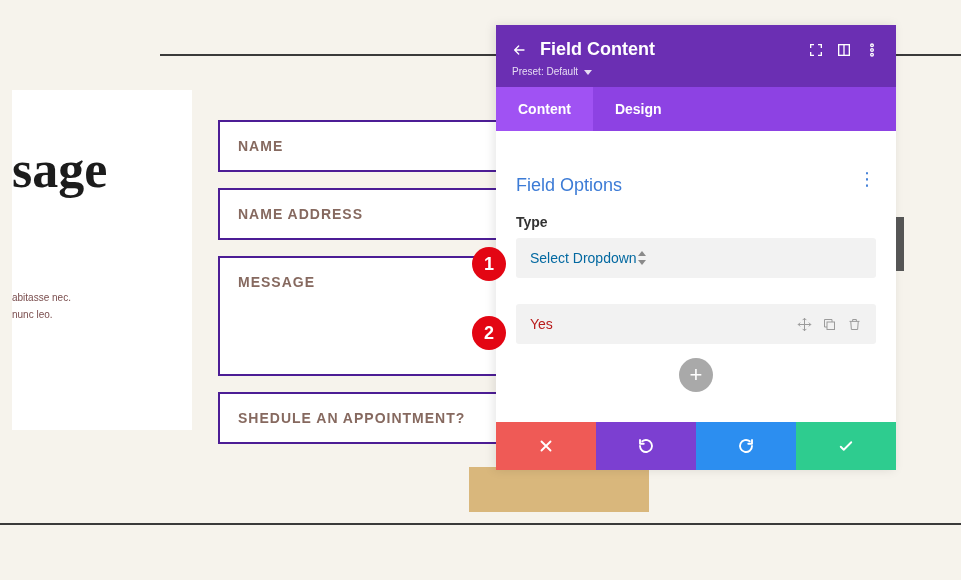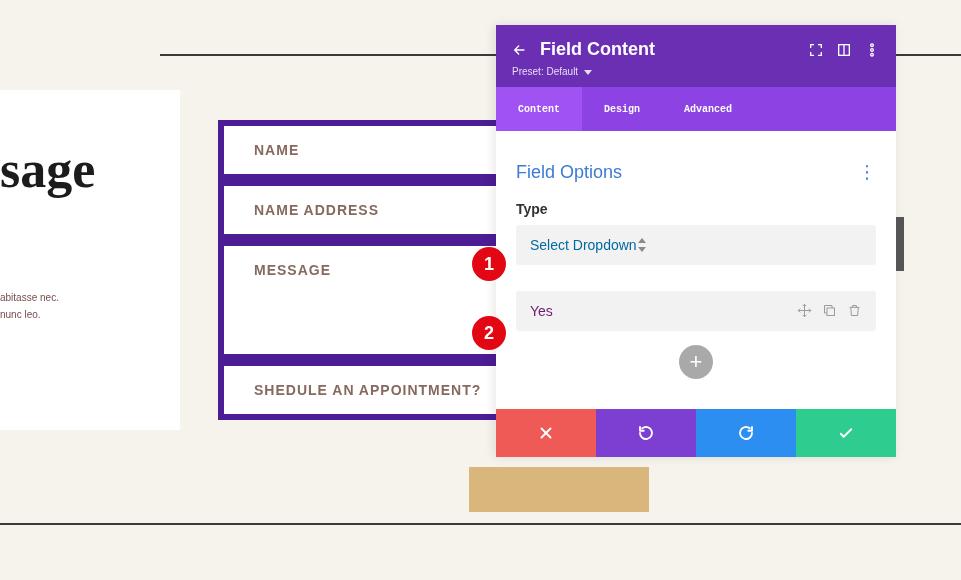--- a/index.html
+++ b/index.html
@@ -9,21 +9,21 @@
     background: #f6f3ec;
     font-family: -apple-system, BlinkMacSystemFont, "Segoe UI", Arial, sans-serif;
     position: relative;
     overflow: hidden;
   }
 
   
   .bg-left-card {
     position: absolute;
     top: 90px;
-    left: 0;
+    left: 12px;
     width: 180px;
     height: 340px;
     background: #fff;
     padding: 20px 0 20px 0;
   }
   .bg-title {
     font-family: Georgia, "Times New Roman", serif;
     font-size: 52px;
     font-weight: 700;
     color: #1c1c1c;
@@ -52,24 +52,24 @@
     border-top: 2px solid #3a3a3a;
   }
 
   .form-col {
     position: absolute;
     top: 120px;
     left: 218px;
     width: 430px;
   }
   .form-box {
-    border: 6px solid #4c1d95;
+    border: 2px solid #4c1d95;
     background: #fff;
-    margin-bottom: 0;
-    padding: 16px 30px;
+    margin-bottom: 16px;
+    padding: 16px 18px;
     font-size: 14px;
     font-weight: 600;
     letter-spacing: 1px;
     color: #86695f;
   }
   .form-box.msg { height: 120px; }
   .btn-sand {
     position: absolute;
     top: 467px;
     left: 469px;
@@ -123,45 +123,45 @@
   }
   .hicon svg { width: 16px; height: 16px; stroke: #fff; fill: none; stroke-width: 2; }
 
   .tabs {
     background: #8d42e3;
     display: flex;
     height: 44px;
   }
   .tab {
     color: #fff;
-    font-size: 10px;
+    font-size: 14px;
     font-weight: 600;
     padding: 0 22px;
     display: flex;
     align-items: center;
     cursor: pointer;
-    font-family: Liberation Mono, monospace;
   }
   .tab.active { background: #a052f3; }
 
   .panel-body {
     padding: 30px 20px 20px 20px;
     font-size: 14px;
     color: #333;
   }
   .section-head {
     display: flex;
     justify-content: space-between;
     align-items: center;
     margin-bottom: 18px;
   }
   .section-title {
     color: #3c7bd6;
     font-size: 18px;
     font-weight: 500;
+    margin-top: 14px;
   }
   .dots-v { color: #3c7bd6; font-size: 18px; cursor:pointer; }
   .scroll-indicator {
     position: absolute;
     right: -8px;
     top: 192px;
     width: 8px;
     height: 54px;
     background: #555;
   }
@@ -183,23 +183,23 @@
     cursor: pointer;
   }
   .updown-svg { width: 10px; height: 14px; }
   .updown-svg polygon { fill: #8a8a8a; }
 
   .opt-row {
     background: #f2f2f2;
     border-radius: 3px;
     padding: 12px 14px;
     display: flex;
-    align-items: flex-start;
+    align-items: flex-end;
     margin-bottom: 14px;
-    color: #701a75;
+    color: #b91c1c;
   }
   .opt-row .optlabel { flex: 1; }
   .row-icons { display: flex; gap: 10px; color: #9b9b9b; }
   .row-icons .ricon { cursor: pointer; display:inline-flex; }
   .row-icons svg { width: 15px; height: 15px; stroke: #9b9b9b; fill: none; stroke-width: 1.6; }
 
   .add-btn {
     width: 34px; height: 34px;
     border-radius: 50%;
     background: #a9a9a9;
@@ -299,21 +299,20 @@
     </div>
     <div class="preset">
       <span>Preset: Default</span>
       <span class="caret"></span>
     </div>
   </div>
 
   <div class="tabs">
     <div class="tab active">Content</div>
     <div class="tab">Design</div>
-    <div class="tab">Advanced</div>
   </div>
 
   <div class="panel-body">
     <div class="section-head">
       <div class="section-title">Field Options</div>
       <div class="dots-v">⋮</div>
     </div>
 
     <div class="label">Type</div>
     <div class="select-box">

